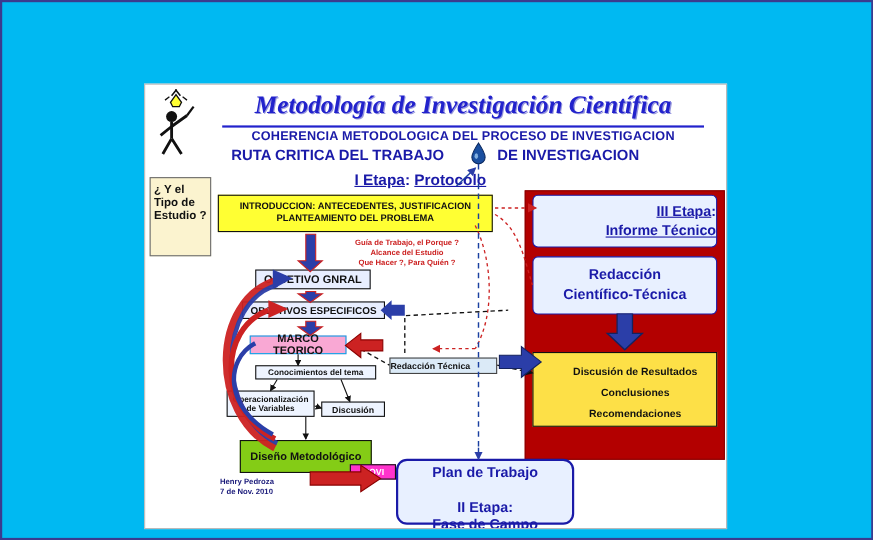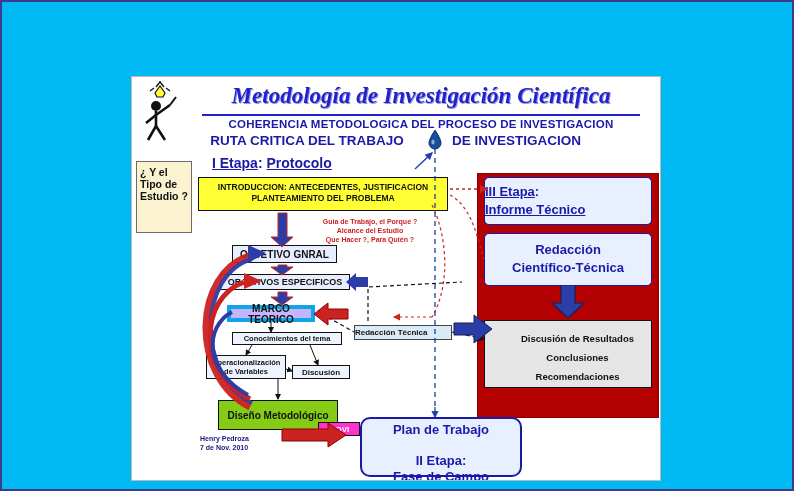--- a/index.html
+++ b/index.html
@@ -96,21 +96,21 @@
     padding: 4px 3px;
     box-sizing: border-box;
   }
 
   
   .etapa1 {
     left: 80px; top: 78px; width: 230px;
     font-size: 14px;
     font-weight: bold;
     color: #1a1aa8;
-    text-align: left;
+    text-align: right;
   }
 
   
   .intro-box {
     left: 66px; top: 100px; width: 250px; height: 34px;
     background: #ffff33;
     border: 1px solid #111;
     box-sizing: border-box;
     text-align: center;
     font-size: 8.5px;
@@ -137,21 +137,21 @@
     box-sizing: border-box;
     text-align: center;
     font-weight: bold;
     color: #111;
     display: flex;
     align-items: center;
     justify-content: center;
   }
   .n-obj-gnral { left: 100px; top: 168px; width: 105px; height: 18px; font-size: 10px; background:#e8eeff; }
   .n-obj-esp  { left: 88px; top: 197px; width: 130px; height: 16px; font-size: 9px; background:#e8eeff; }
-  .n-marco    { left: 95px; top: 228px; width: 88px; height: 17px; font-size: 10px; background:#c4b5fd; border:4px solid #0ea5e9; color:#111; }
+  .n-marco    { left: 95px; top: 228px; width: 88px; height: 17px; font-size: 10px; background:#f9a8d4; border:1px solid #0ea5e9; color:#111; }
   .n-conoc    { left: 100px; top: 255px; width: 110px; height: 13px; font-size: 7.5px; background:#eef4ff; }
   .n-oper     { left: 74px; top: 278px; width: 80px; height: 24px; font-size: 7.5px; background:#eef4ff; line-height:9px; }
   .n-hipo     { left: 160px; top: 288px; width: 58px; height: 14px; font-size: 8px; background:#eef4ff; }
   .n-diseno   { left: 86px; top: 323px; width: 120px; height: 30px; font-size: 10px; background:#84cc16; }
 
   .movi {
     left: 186px; top: 345px; width: 42px; height: 14px;
     background: #ff33cc;
     border: 1px solid #111;
     font-size: 8px;
@@ -176,21 +176,21 @@
     background: #b30000;
     border: 1px solid #8a0000;
     box-sizing: border-box;
   }
   .red-title {
     left: 352px; top: 100px; width: 168px; height: 48px;
     background: #e8f0ff;
     border: 1px solid #1a1aa8;
     border-radius: 5px;
     box-sizing: border-box;
-    text-align: left;
+    text-align: right;
     font-size: 13px;
     font-weight: bold;
     color: #1a1aa8;
     padding-top: 5px;
     line-height: 18px;
   }
   .red-sub {
     left: 352px; top: 156px; width: 168px; height: 53px;
     background: #e8f0ff;
     border: 1px solid #1a1aa8;
@@ -198,21 +198,21 @@
     box-sizing: border-box;
     text-align: center;
     font-size: 13px;
     font-weight: bold;
     color: #1a1aa8;
     padding-top: 7px;
     line-height: 18px;
   }
   .red-list {
     left: 352px; top: 243px; width: 168px; height: 68px;
-    background: #e5e5e5;
+    background: #fde047;
     border: 1px solid #111;
     box-sizing: border-box;
     text-align: center;
     font-size: 9.5px;
     font-weight: bold;
     color: #111;
     padding-top: 8px;
     line-height: 19px;
     padding-left: 19px;
   }

